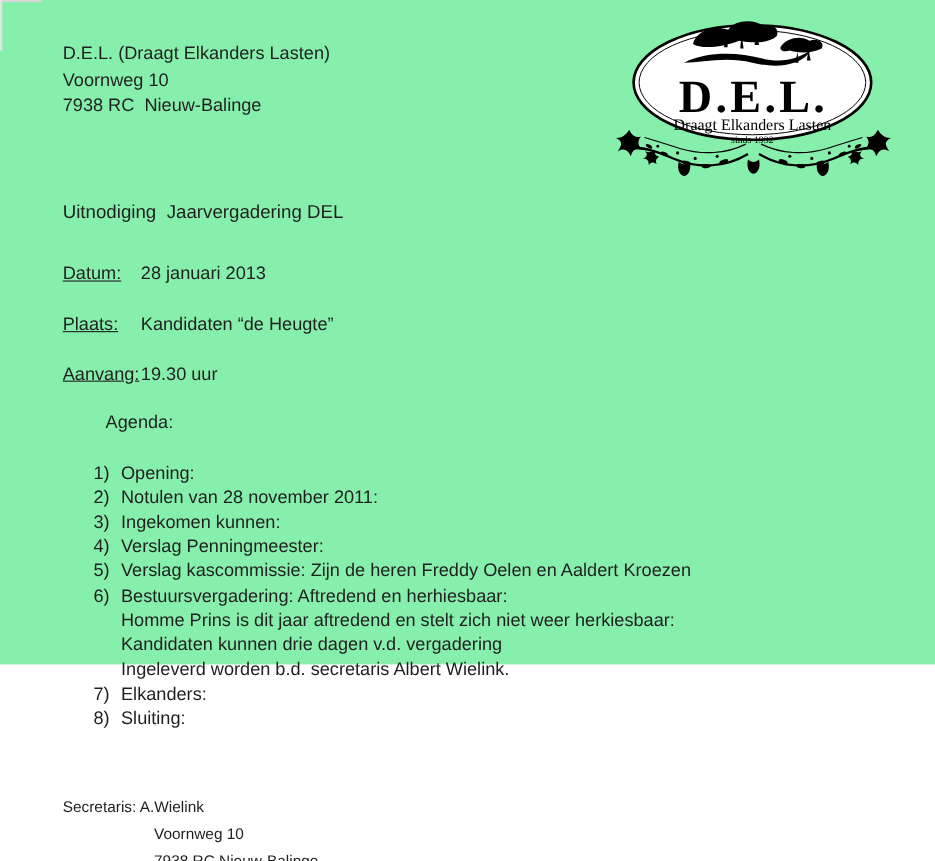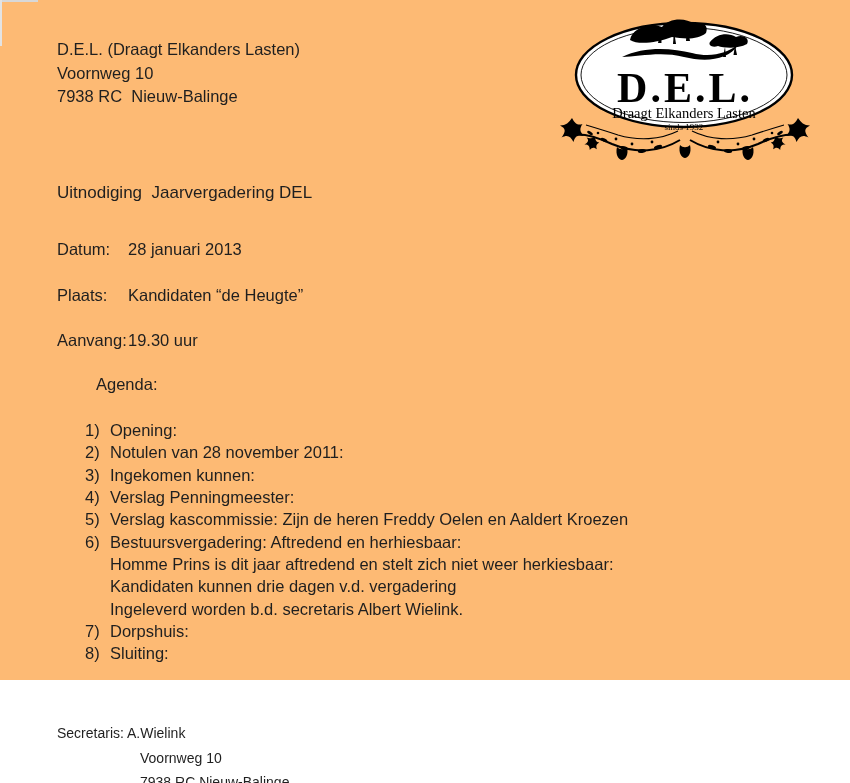--- a/index.html
+++ b/index.html
@@ -3,42 +3,42 @@
 <meta charset="utf-8">
 <style>
   html,body { margin:0; padding:0; }
   body {
     width:850px; height:783px;
     background:#ffffff;
     font-family:"Liberation Sans", sans-serif;
     color:#1f1f1f;
     overflow:hidden;
   }
-  .page { position:relative; width:850px; height:680px; background:#fdba74; }
+  .page { position:relative; width:850px; height:604px; background:#86efac; }
 
   .txt { white-space:pre; }
 
   
   .scan-edge-top  { position:absolute; left:0; top:0; width:38px; height:2px; background:#d8d8d8; }
   .scan-edge-left { position:absolute; left:0; top:0; width:2px; height:46px; background:#e3e3e3; }
 
   
   .sender { position:absolute; left:57px; top:38px; font-size:16.5px; line-height:23.5px; }
 
   
   .logo { position:absolute; left:560px; top:12px; width:250px; height:148px; }
   .logo svg { display:block; }
 
   
   .title { position:absolute; left:57px; top:181px; font-size:17px; line-height:23px; }
   .title .line2 { padding-left:31px; }
 
   
   .meta-row { position:absolute; left:57px; font-size:16.5px; display:flex; }
-  .meta-row .label { display:inline-block; min-width:71px; }
+  .meta-row .label { display:inline-block; min-width:71px;text-decoration:underline; }
   .row-datum   { top:240px; }
   .row-plaats  { top:286px; }
   .row-aanvang { top:331px; }
 
   .agenda-head { position:absolute; left:57px; top:375px; font-size:16.5px;margin-left:39px; }
 
   
   .agenda-list { position:absolute; left:85px; top:419px; font-size:16.5px; line-height:22.35px; }
   .agenda-row { display:flex; }
   .agenda-row .num { display:inline-block; min-width:25px; }
@@ -157,21 +157,21 @@
     <div class="agenda-row">
       <span class="num txt"></span>
       <span class="txt">Kandidaten kunnen drie dagen v.d. vergadering</span>
     </div>
     <div class="agenda-row">
       <span class="num txt"></span>
       <span class="txt">Ingeleverd worden b.d. secretaris Albert Wielink.</span>
     </div>
     <div class="agenda-row">
       <span class="num txt">7)</span>
-      <span class="txt">Dorpshuis:</span>
+      <span class="txt">Elkanders:</span>
     </div>
     <div class="agenda-row">
       <span class="num txt">8)</span>
       <span class="txt">Sluiting:</span>
     </div>
   </div>
 
   <div class="secretary">
     <div><span class="txt">Secretaris: </span><span class="txt">A.Wielink</span></div>
     <div class="addr txt">Voornweg 10</div>

